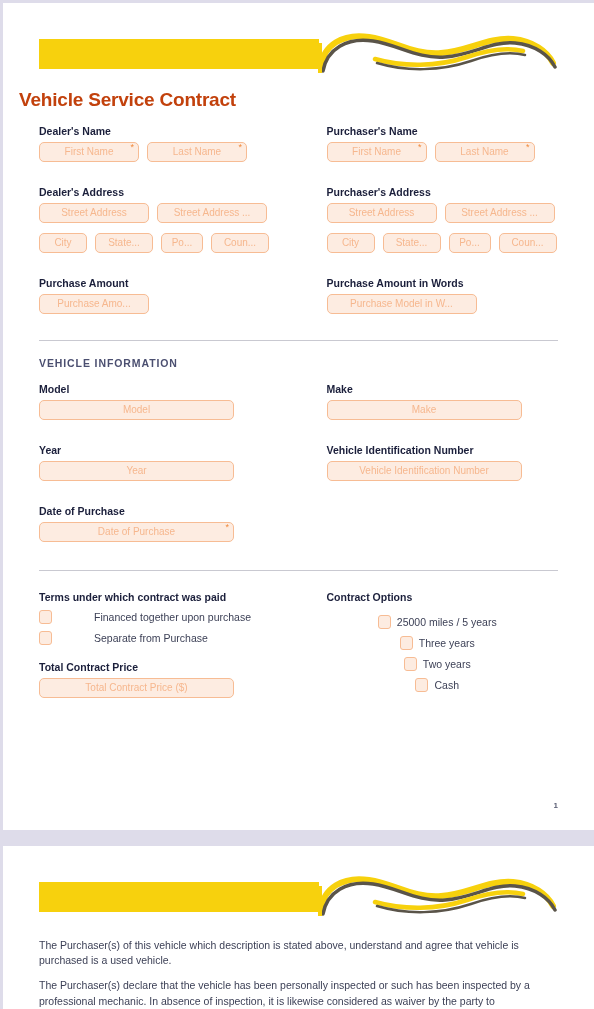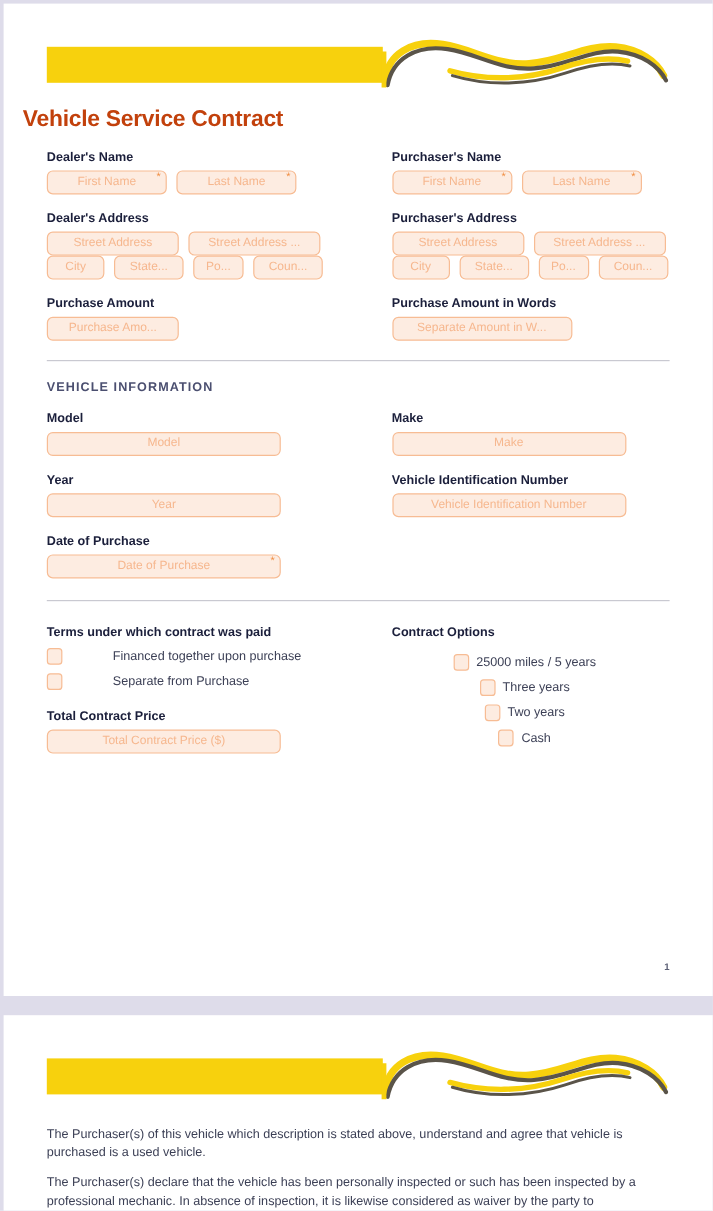--- a/index.html
+++ b/index.html
@@ -39,21 +39,21 @@
 
   
   .cols{display:flex;margin:0 36px;}
   .col{width:50%;box-sizing:border-box;}
   .col.right{padding-left:28px;}
 
   .field-label{
     font-size:10.5px;font-weight:bold;color:#1b1f3b;
     margin:14px 0 5px 0;
   }
-  .row{display:flex;gap:8px;margin-bottom:0;}
+  .row{display:flex;gap:8px;margin-bottom:10px;}
 
   
   .inp{
     position:relative;
     background:#fdece1;
     border:1px solid #f7bc94;
     border-radius:5px;
     height:18px;line-height:18px;
     font-size:10px;color:#f6b78e;
     text-align:center;
@@ -178,21 +178,21 @@
   <div class="cols">
     <div class="col">
       <div class="field-label">Purchase Amount</div>
       <div class="row">
         <div class="inp w-amount">Purchase Amo...</div>
       </div>
     </div>
     <div class="col right">
       <div class="field-label">Purchase Amount in Words</div>
       <div class="row">
-        <div class="inp w-amountw">Separate Amount in W...</div>
+        <div class="inp w-amountw">Purchase Model in W...</div>
       </div>
     </div>
   </div>
 
   <div class="section-rule"></div>
   <div class="section-head">VEHICLE INFORMATION</div>
 
   <div class="cols">
     <div class="col">
       <div class="field-label">Model</div>

